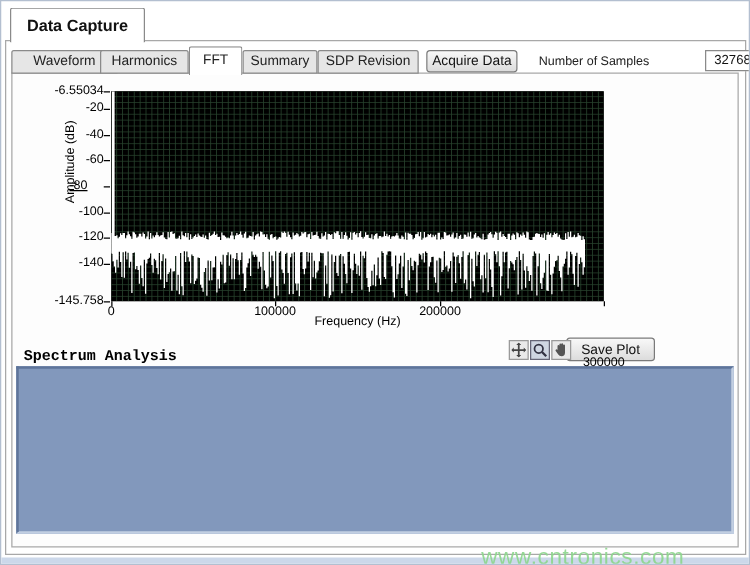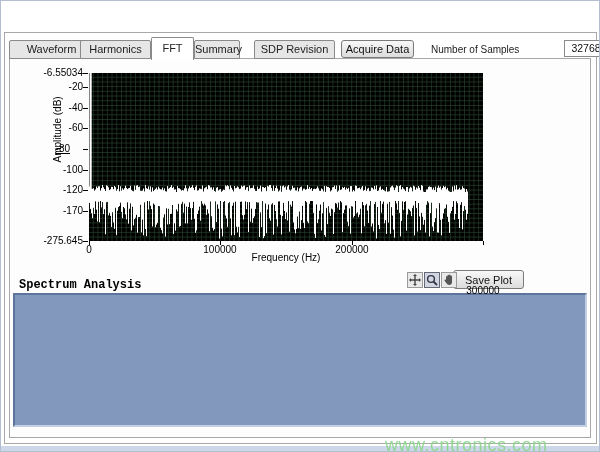--- a/index.html
+++ b/index.html
@@ -67,20 +67,21 @@
   .colhead{position:absolute; font-size:10px; color:#0d0d0d; text-align:center;}
   .watermark{left:384px; top:434px; font-size:18px; color:rgba(140,214,140,0.9); z-index:9; letter-spacing:0.5px; white-space:nowrap;}
   .bottom-strip{left:0; top:445px; width:600px; height:7px; background:#ccd8ea; z-index:8;}
   svg{display:block;}
 </style>
 </head>
 <body>
 
 <div class="win">
 
+  <div class="abs dc-tab">Data Capture</div>
   <div class="abs outer-page"></div>
   <div class="abs inner-page"></div>
 
   <div id="tabbar"></div>
 
   <button class="btn" style="left:340px; top:39px; width:73px; height:18px;">Acquire Data</button>
   <span class="abs samples-label" style="left:430px; top:43px;">Number of Samples</span>
   <div class="abs combo">
     <span class="combo-val">32768</span>
     <span class="combo-btn">▼</span>
@@ -107,23 +108,23 @@
       <div class="abs ytick-label" style="left: 20px; top: 101px;">-40</div>
       <div class="abs ytick-mark" style="left: 82px; top: 107px;"></div>
       <div class="abs ytick-label" style="left: 20px; top: 121px;">-60</div>
       <div class="abs ytick-mark" style="left: 82px; top: 127px;"></div>
       <div class="abs ytick-label" style="left: 7px; top: 142px; text-decoration: underline;">-80</div>
       <div class="abs ytick-mark" style="left: 82px; top: 148px;"></div>
       <div class="abs ytick-label" style="left: 20px; top: 163px;">-100</div>
       <div class="abs ytick-mark" style="left: 82px; top: 169px;"></div>
       <div class="abs ytick-label" style="left: 20px; top: 183px;">-120</div>
       <div class="abs ytick-mark" style="left: 82px; top: 189px;"></div>
-      <div class="abs ytick-label" style="left: 20px; top: 204px;">-170</div>
+      <div class="abs ytick-label" style="left: 20px; top: 204px;">-140</div>
       <div class="abs ytick-mark" style="left: 82px; top: 210px;"></div>
-      <div class="abs ytick-label" style="left: 20px; top: 234px;">-275.645</div>
+      <div class="abs ytick-label" style="left: 20px; top: 234px;">-145.758</div>
       <div class="abs ytick-mark" style="left: 82px; top: 240px;"></div>
     </div>
   <div id="xaxis">
       <div class="abs xtick-label" style="left: 53px; top: 243px;">0</div>
       <div class="abs xtick-mark" style="left: 88px; top: 240px;"></div>
       <div class="abs xtick-label" style="left: 184px; top: 243px;">100000</div>
       <div class="abs xtick-mark" style="left: 219px; top: 240px;"></div>
       <div class="abs xtick-label" style="left: 316px; top: 243px;">200000</div>
       <div class="abs xtick-mark" style="left: 351px; top: 240px;"></div>
       <div class="abs xtick-label" style="left: 447px; top: 243px; margin-top: 41px;">300000</div>
@@ -235,15 +236,15 @@
       <div class="plabel" style="left: 380px; top: 407px; width: 137px;">Bin Width</div>
       <div class="box" style="left: 520px; top: 405px; width: 46px; height: 15px;">17.7</div>
       <div class="unit" style="left: 570px; top: 408px;"></div>
     </div>
 
   <div class="abs watermark">www.cntronics.com</div>
   <div class="abs bottom-strip"></div>
 <div class="tab" style="left: 8px; width: 85px;">Waveform</div>
     <div class="tab" style="left: 79px; width: 71px;">Harmonics</div>
     <div class="tab active" style="left: 150px; width: 43px;">FFT</div>
-    <div class="tab" style="left: 193px; width: 46px;">Summary</div>
+    <div class="tab" style="left: 193px; width: 60px;">Summary</div>
     <div class="tab" style="left: 253px; width: 81px;">SDP Revision</div>
   </div>
 
 </body></html>

